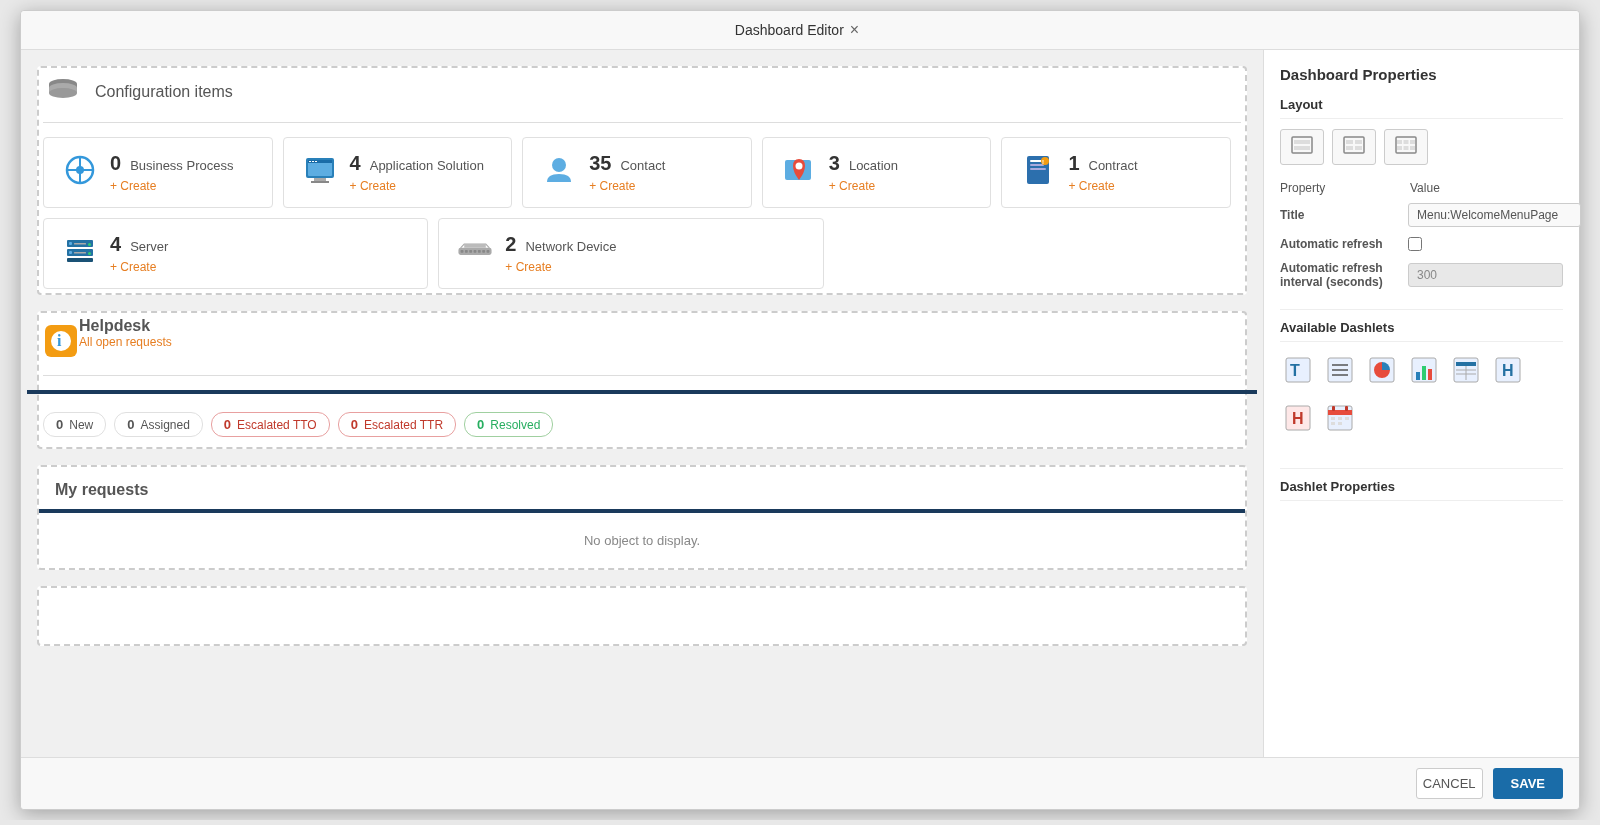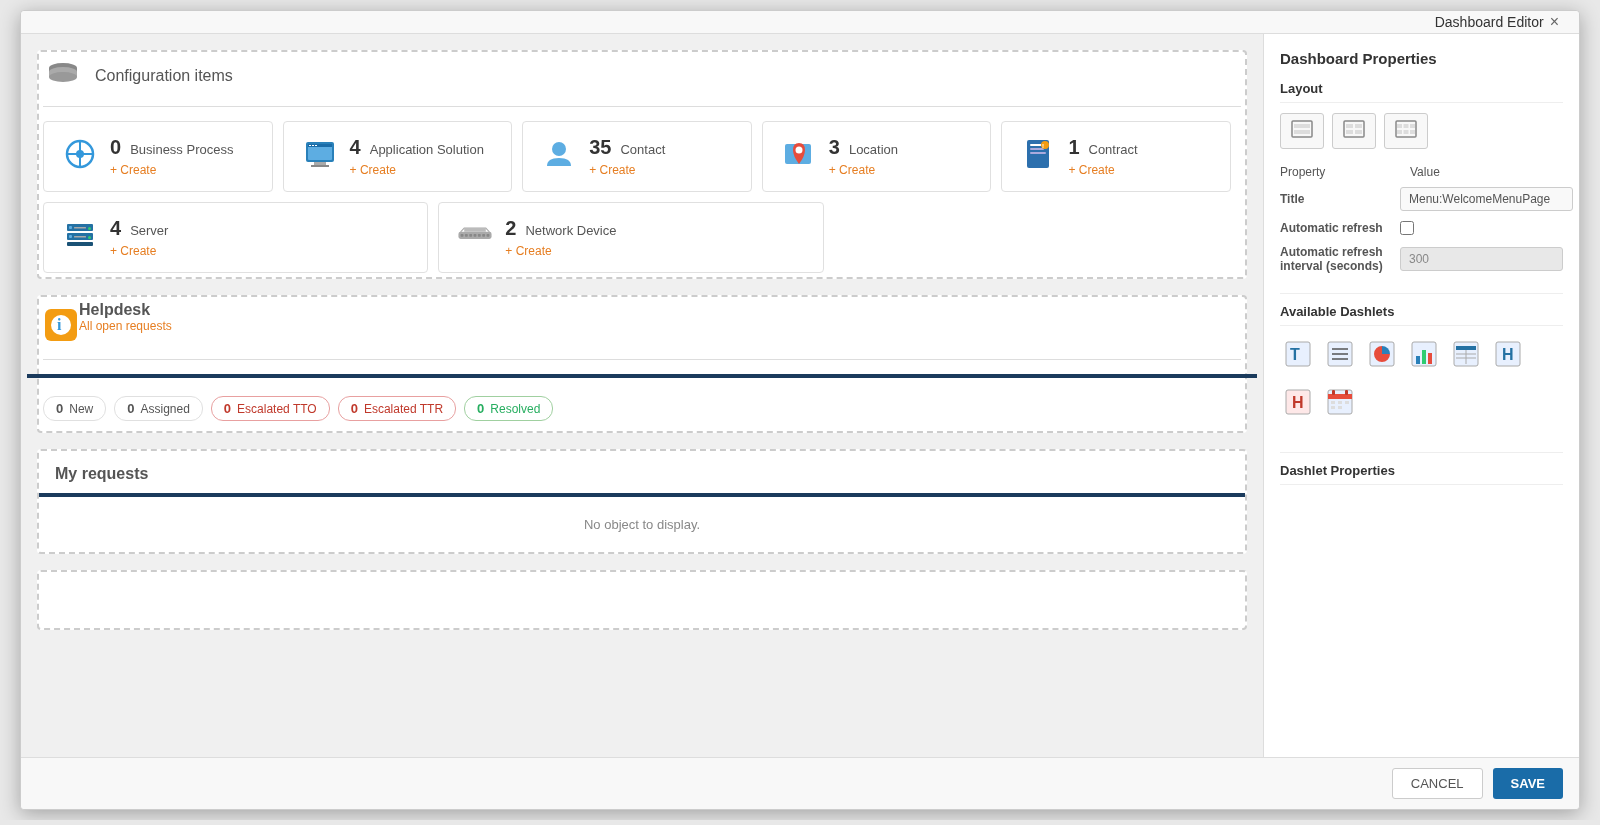--- a/index.html
+++ b/index.html
@@ -17,22 +17,22 @@
       border: 1px solid #ccc;
       border-radius: 4px;
       display: flex;
       flex-direction: column;
       margin: 10px auto;
       box-shadow: 0 4px 20px rgba(0,0,0,0.3);
     }
     .modal-header {
       display: flex;
       align-items: center;
-      justify-content: flex-end;
-      padding: 0 14px;
+      justify-content: center;
+      padding: 8px 14px;
       border-bottom: 1px solid #ddd;
       background: #f8f8f8;
       border-radius: 4px 4px 0 0;
     }
     .modal-title {
       font-size: 14px;
       color: #333;
       font-weight: normal;
     }
     .modal-close {
@@ -253,20 +253,21 @@
       border-radius: 3px;
       padding: 6px 10px;
       background: #f8f8f8;
       cursor: pointer;
       font-size: 16px;
     }
     .prop-row {
       display: flex;
       align-items: center;
       margin-bottom: 10px;
+      gap: 8px;
     }
     .prop-label {
       width: 120px;
       font-size: 12px;
       color: #555;
       font-weight: bold;
       flex-shrink: 0;
     }
     .prop-value-input {
       flex: 1;
@@ -308,21 +309,21 @@
     .modal-footer {
       display: flex;
       justify-content: flex-end;
       gap: 10px;
       padding: 10px 16px;
       border-top: 1px solid #ddd;
       background: #f8f8f8;
       border-radius: 0 0 4px 4px;
     }
     .btn-cancel {
-      padding: 7px 18px;
+      padding: 7px 6px;
       border: 1px solid #ccc;
       border-radius: 3px;
       background: #fff;
       cursor: pointer;
       font-size: 13px;
       color: #555;
     }
     .btn-save {
       padding: 7px 18px;
       border: none;

